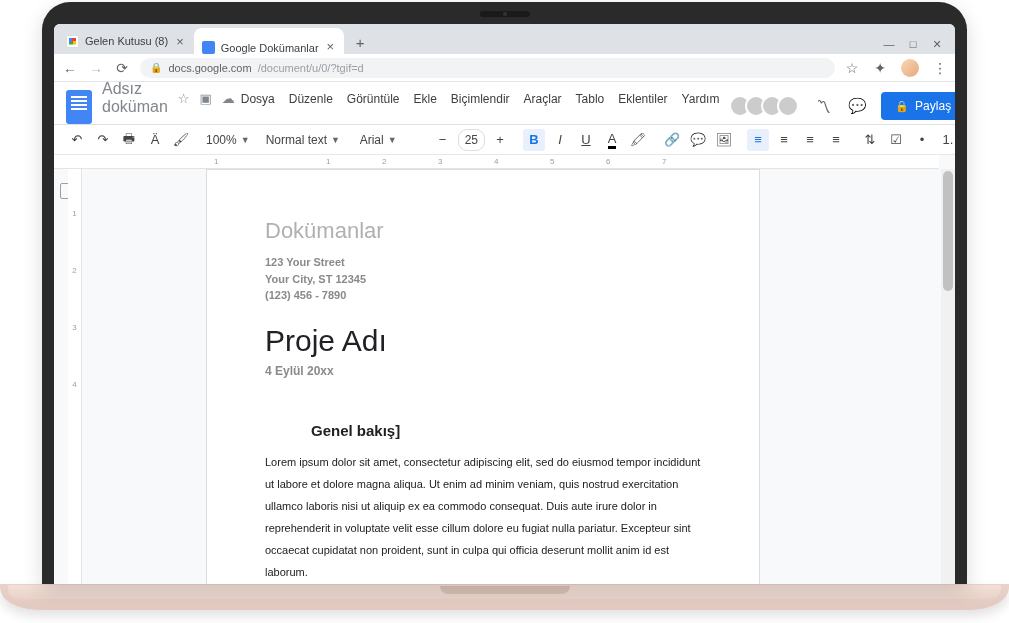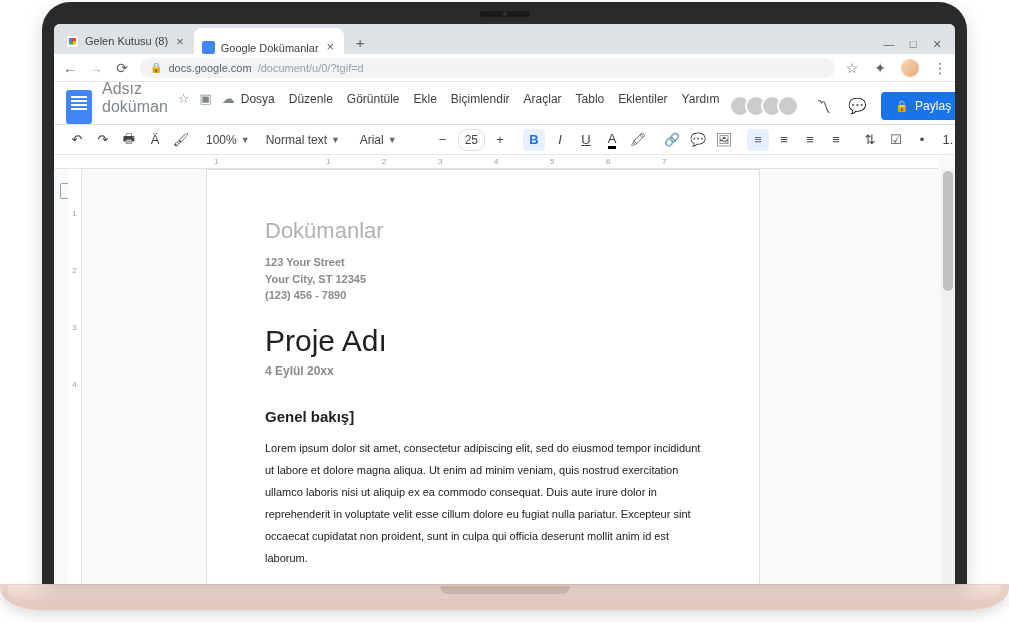--- a/index.html
+++ b/index.html
@@ -83,22 +83,22 @@
   .vruler .box{width:16px;height:16px;border:1px solid #9aa0a6;margin:14px 0 0 6px;border-radius:2px;}
   .vruler .strip{position:absolute;top:0;right:0;width:14px;height:100%;background:#fff;border-right:1px solid #e4e4e4;font-size:8px;color:#9aa0a6;display:flex;flex-direction:column;align-items:center;padding-top:40px;gap:48px;}
   .page{position:absolute;top:14px;left:152px;width:554px;min-height:700px;background:#fff;border:1px solid #dadce0;padding:48px 58px;}
   .scrollbar{position:absolute;top:14px;right:0;width:14px;bottom:0;background:#f1f1f1;}
   .scrollbar .thumb{width:10px;height:120px;background:#c1c1c1;border-radius:6px;margin:2px auto 0;}
 
   
   .company{font-size:22px;color:#b0b0b0;font-weight:400;margin-bottom:10px;}
   .addr{font-size:11px;color:#8a8a8a;line-height:1.5;margin-bottom:20px;font-weight:600;}
   .proj-title{font-size:30px;color:#202124;font-weight:400;margin-bottom:6px;}
-  .proj-date{font-size:12px;color:#8a8a8a;font-weight:600;margin-bottom:30px;}
-  .section-h{font-size:15px;font-weight:700;color:#202124;margin-bottom:12px;}
+  .proj-date{font-size:12px;color:#8a8a8a;font-weight:600;margin-bottom:44px;}
+  .section-h{font-size:15px;font-weight:700;color:#202124;margin-bottom:12px;margin-left:46px;}
   .body-text{font-size:11px;color:#202124;line-height:2;}
 
   .gm-fav{background:#fff;border:1px solid #ddd;position:relative;}
   .gm-fav::before{content:"";position:absolute;inset:2px;background:conic-gradient(#ea4335 0 25%,#fbbc04 0 50%,#34a853 0 75%,#4285f4 0);clip-path:polygon(0 0,100% 0,50% 60%,0 0,0 100%,100% 100%,100% 0,50% 60%);}
   .gd-fav{background:#4285f4;}
 </style>
 </head>
 <body>
 
 <div class="laptop">

